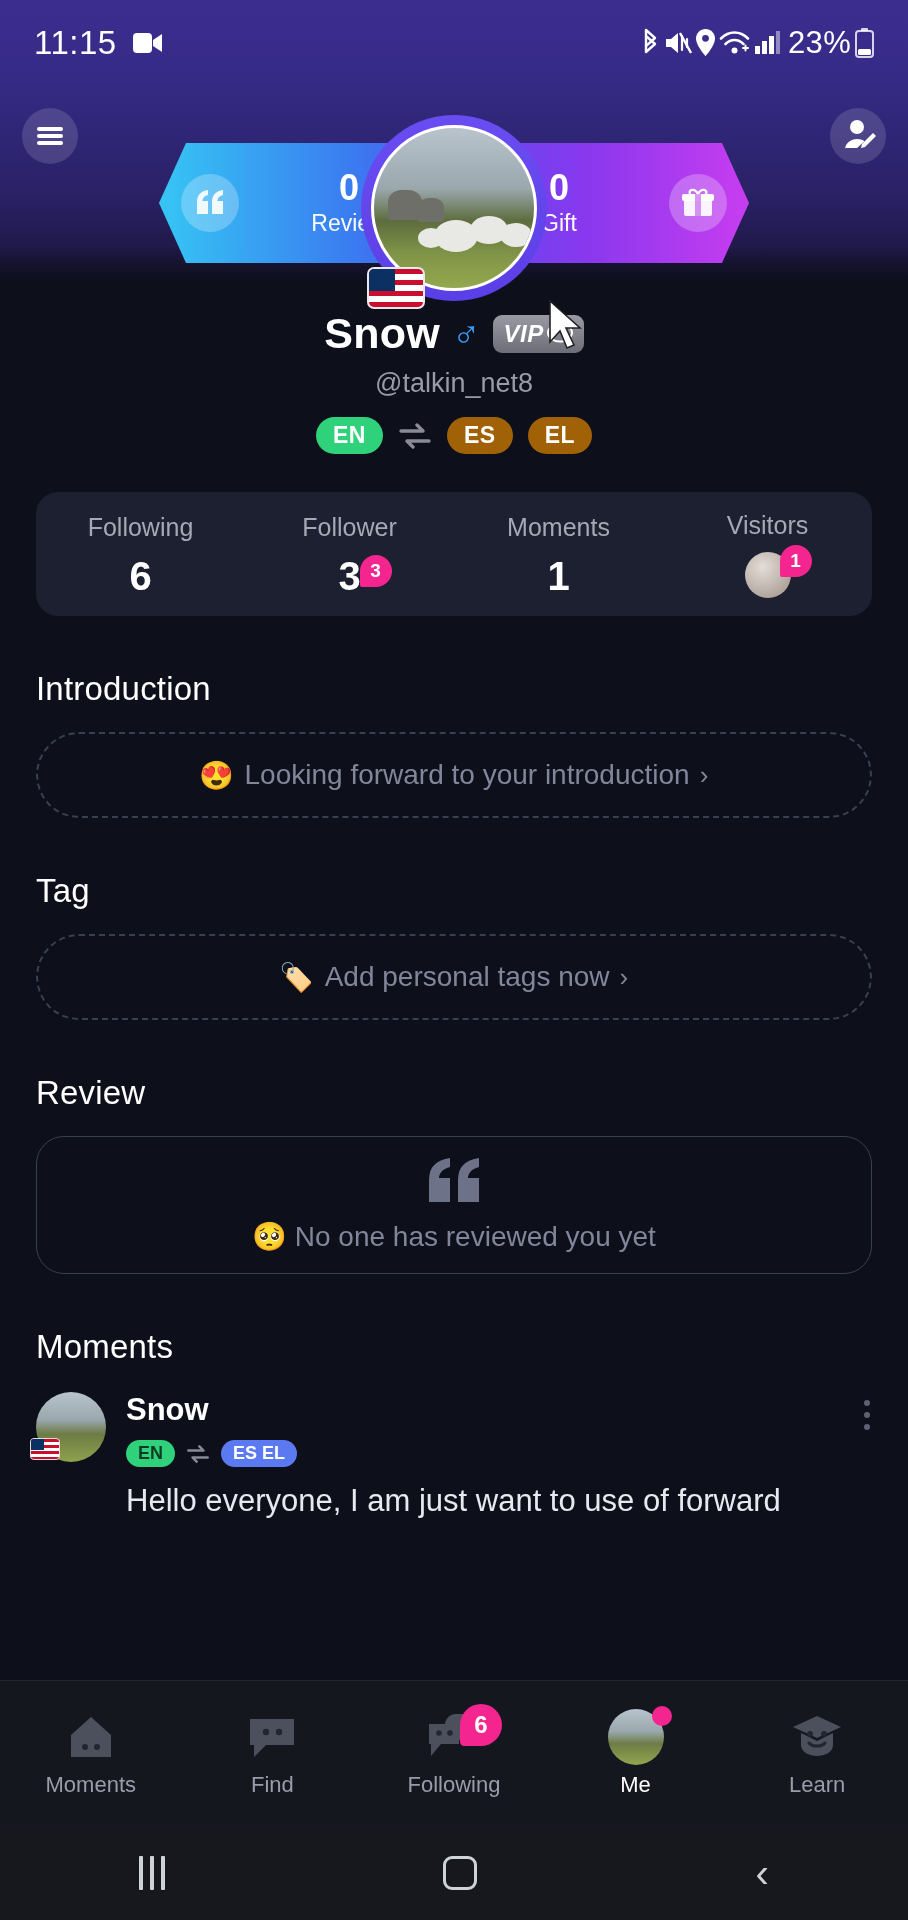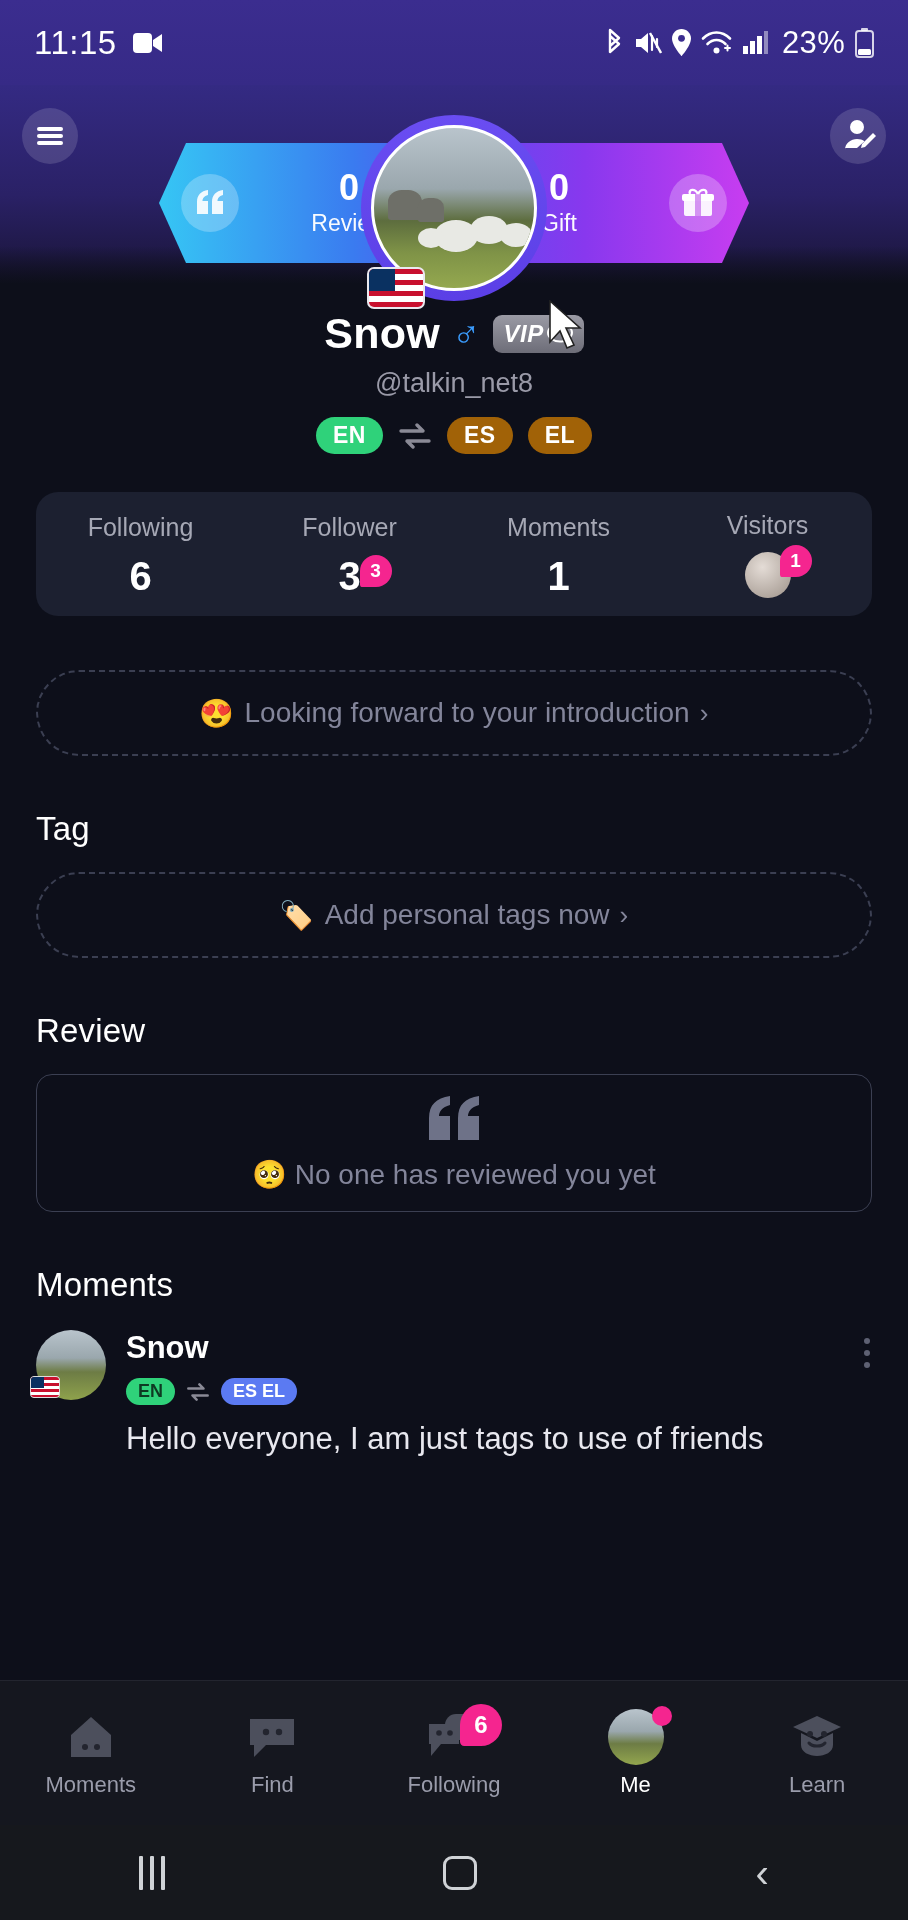--- a/index.html
+++ b/index.html
@@ -15,21 +15,21 @@
   
   .statusbar{
     height:85px; width:100%;
     background:linear-gradient(180deg,#3b2d8f 0%,#362a86 100%);
     display:flex; align-items:center; justify-content:space-between;
     padding:0 34px;
     position:relative; z-index:6;
   }
   .sb-left{ display:flex; align-items:center; gap:16px; }
   .sb-time{ font-size:33px; font-weight:400; letter-spacing:.5px;text-align:center; }
-  .sb-right{ display:flex; align-items:center; gap:10px; font-size:30px; }
+  .sb-right{ display:flex; align-items:center; gap:4px; font-size:30px; }
   .sb-pct{ font-size:31px; letter-spacing:.3px; margin-left:4px;}
   .icn{ display:inline-block; line-height:1; }
   svg{display:block;}
 
   
   .hero{
     position:relative;
     height:200px;
     background:linear-gradient(180deg,#342a83 0%,#2a2166 55%,#191436 100%);
     z-index:5;
@@ -149,21 +149,21 @@
 
   
   .sec{ margin:54px 36px 0; }
   .sec-title{ font-size:33px; font-weight:400; letter-spacing:.2px; }
   .dashed-box{
     margin-top:24px; height:86px; border:2px dashed #3b3f52; border-radius:44px;
     display:flex; align-items:center; justify-content:center; gap:10px;
     color:#83859a; font-size:28px;
   }
   .solid-box{
-    margin-top:24px; min-height:138px; border:1.5px solid #3b3f52; border-radius:16px;
+    margin-top:24px; min-height:138px; border:1.5px solid #3b3f52; border-radius:28px;
     display:flex; flex-direction:column; align-items:center; justify-content:center;
     color:#83859a; font-size:28px; padding:4px 0;
   }
   .quote-mark{ color:#6e7288; font-size:56px; line-height:.6; margin-bottom:18px; font-weight:700;}
   .chev{ font-size:26px; color:#83859a; }
 
   
   .moment{ display:flex; align-items:flex-start; gap:20px; margin-top:26px; position:relative; }
   .m-av{
     width:70px; height:70px; border-radius:50%; position:relative; flex:0 0 auto;
@@ -390,20 +390,21 @@
     <div class="stat-val">1</div>
   </div>
   <div class="stat">
     <div class="stat-lbl">Visitors</div>
     <div class="visitor-av"></div>
     <span class="pinkbadge b-visitor">1</span>
   </div>
 </div>
 
 <div class="sec">
+  <div class="sec-title">Introduction</div>
   <div class="dashed-box">
     <span>😍</span>
     <span>Looking forward to your introduction</span>
     <span class="chev">›</span>
   </div>
 </div>
 
 <div class="sec">
   <div class="sec-title">Tag</div>
   <div class="dashed-box">
@@ -441,21 +442,21 @@
       <div class="m-name">Snow</div>
       <div class="m-langs">
         <span class="m-lang en">EN</span>
         <span class="m-swap">
           <svg width="24" height="18" viewBox="0 0 34 26">
               <path d="M3 8h22l-6-6M31 18H9l6 6" stroke="#8a8a96" stroke-width="3.6" fill="none" stroke-linecap="round" stroke-linejoin="round"></path>
             </svg>
         </span>
         <span class="m-lang blue">ES EL</span>
       </div>
-      <div class="m-text">Hello everyone, I am just tags to use of friends</div>
+      <div class="m-text">Hello everyone, I am just want to use of forward</div>
     </div>
     <div class="m-dots">
         <i></i>
         <i></i>
         <i></i>
       </div>
   </div>
 </div>
 
 <div class="tabbar">

